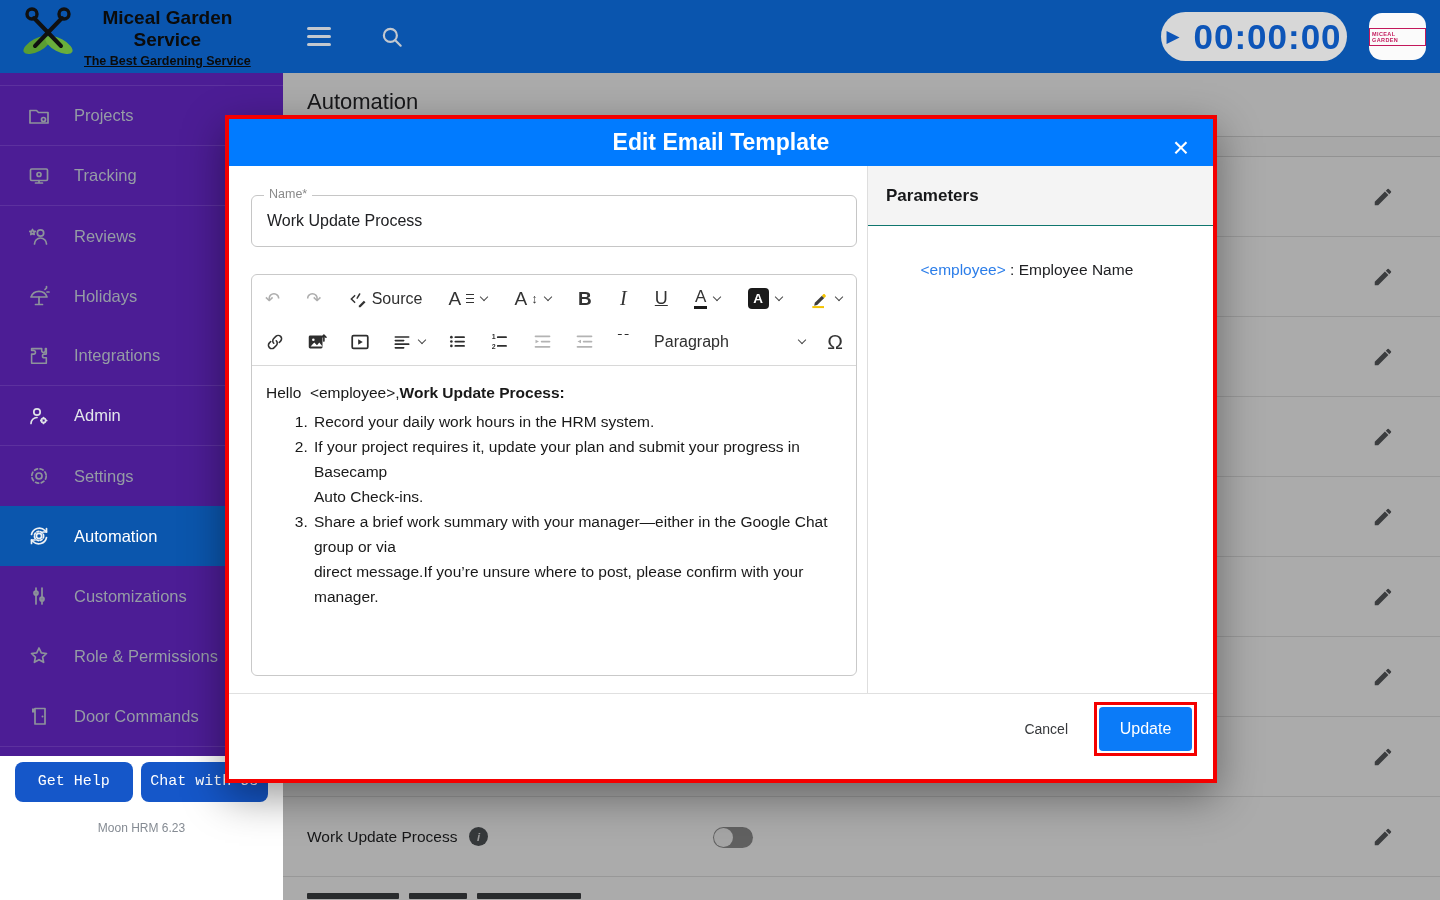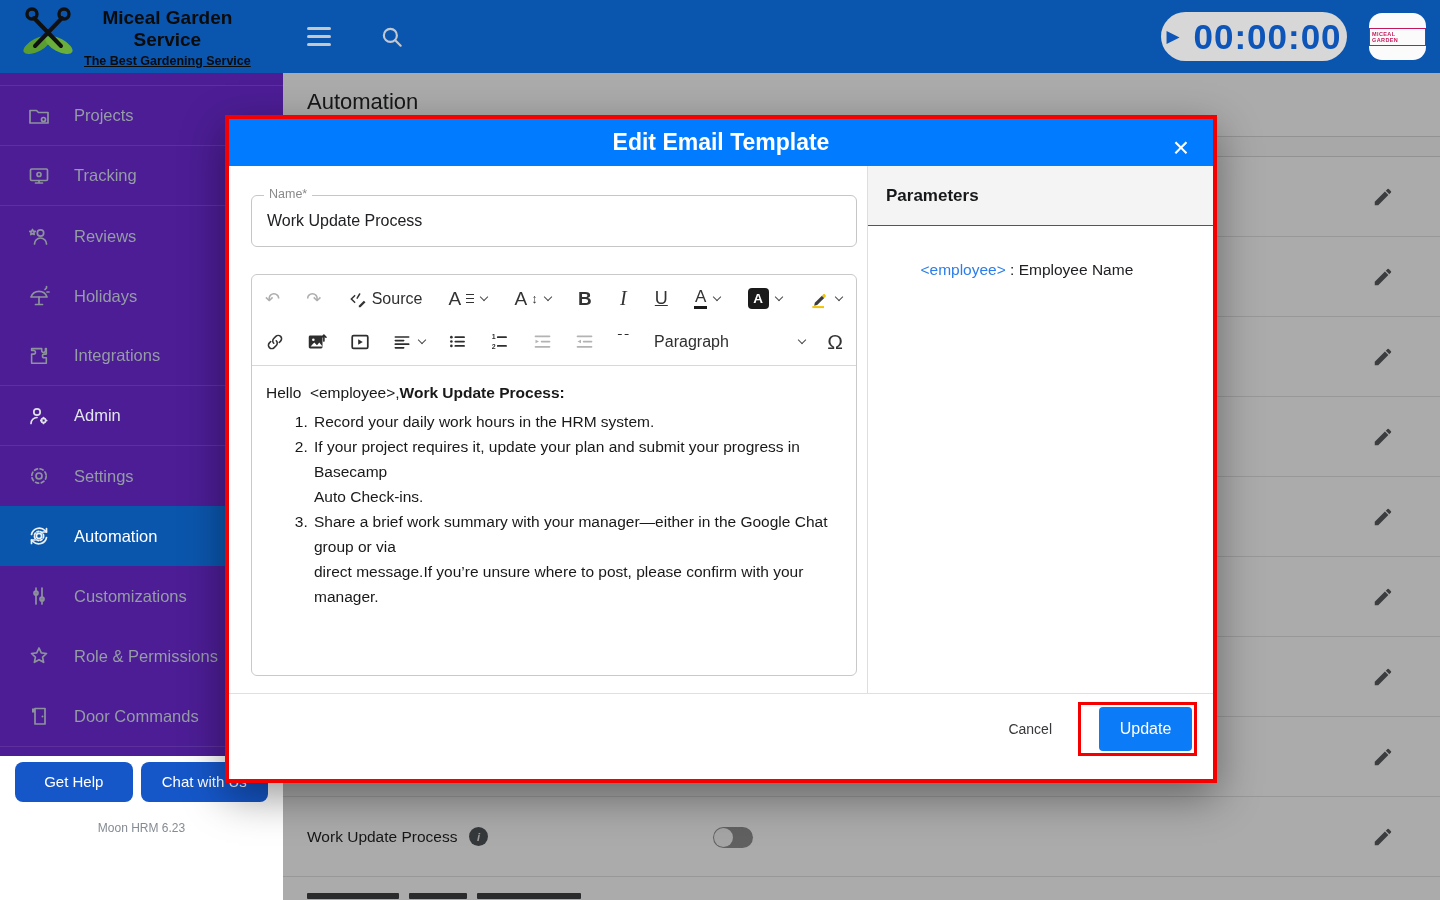--- a/index.html
+++ b/index.html
@@ -25,21 +25,21 @@
   
   .sidebar { position:absolute; left:0; top:73px; width:283px; height:683px; background:#4c1d95; z-index:20; display:flex; flex-direction:column; }
   .nav { margin-top:12px; border-top:1px solid rgba(255,255,255,.09); }
   .nav-item { height:60px; display:flex; align-items:center; padding-left:27px; gap:23px; color:#959ca5; font-size:16.5px; cursor:pointer; }
   .nav-item svg { width:24px; height:24px; flex:none; }
   .nav-item.sep { border-bottom:1px solid rgba(255,255,255,.09); }
   .nav-item.bright { color:#e2e6ea; }
   .nav-item.active { background:#0b56ad; color:#fff; }
   .side-bottom { margin-top:auto; }
   .side-buttons { border-top:1px solid rgba(255,255,255,.09); height:70px; display:flex; align-items:center; padding:0 15px; gap:8px; }
-  .side-btn { height:40px; border:0; border-radius:8px; background:#1557c9; color:#fff; font-size:15px; font-family:Liberation Sans, sans-serif; cursor:pointer; }
+  .side-btn { height:40px; border:0; border-radius:8px; background:#1557c9; color:#fff; font-size:15px; font-family:Liberation Mono, monospace; cursor:pointer; }
   .btn-help { width:118px; }
   .btn-chat { width:128px; }
   .side-version { border-top:1px solid rgba(255,255,255,.09); height:22px; display:flex; align-items:center; justify-content:center; color:#858b93; font-size:12px; }
 
   
   .main { position:absolute; left:283px; top:73px; width:1157px; height:827px; background:#fff; z-index:1; }
   .main-title { position:absolute; left:24px; top:16px; font-size:22px; font-weight:500; color:#202124; }
   .band { position:absolute; left:0; top:63px; width:100%; height:21px; background:#fafafa; border-top:1px solid #dadada; border-bottom:1px solid #dadada; }
   .rows { position:absolute; left:0; top:84px; width:100%; }
   .g-row { height:80px; border-bottom:1px solid #e2e2e2; position:relative; }
@@ -87,21 +87,21 @@
   .content li { padding-left:2px; }
 
   .right-col { flex:1; background:#fff; }
   .param-head { height:60px; background:#f4f4f4; border-bottom:1px solid #0f766e; display:flex; align-items:center; padding-left:18px; font-size:17px; font-weight:700; color:#17181a; }
   .param-item { padding:17px 18px; font-size:15.5px; color:#202124; white-space:pre; }
   .param-token { color:#2b7de9; }
 
   .modal-footer { height:71px; border-top:1px solid #e0e0e0; display:flex; align-items:center; justify-content:flex-end; padding-right:16px; gap:10px; }
   .cancel-btn { background:none; border:0; font-family:inherit; font-size:14px; color:#36383b; padding:10px 16px; cursor:pointer; }
   .update-wrap { border:3px solid #f40000; padding:2px; }
-  .update-btn { width:93px; height:44px; background:#0b7bf8; color:#fff; border:0; border-radius:4px; font-family:inherit; font-size:16px; cursor:pointer;margin-left:16px; }
+  .update-btn { width:93px; height:44px; background:#0b7bf8; color:#fff; border:0; border-radius:4px; font-family:inherit; font-size:16px; cursor:pointer; }
 
   .icon-stroke { fill:none; stroke:#8d939b; stroke-width:1.7; stroke-linecap:round; stroke-linejoin:round; }
   .nav-item.bright .icon-stroke { stroke:#dfe3e7; }
   .nav-item.active .icon-stroke { stroke:#eef1f4; }
 </style>
 </head>
 <body>
 
 <div class="topbar">
   <div class="brand">

